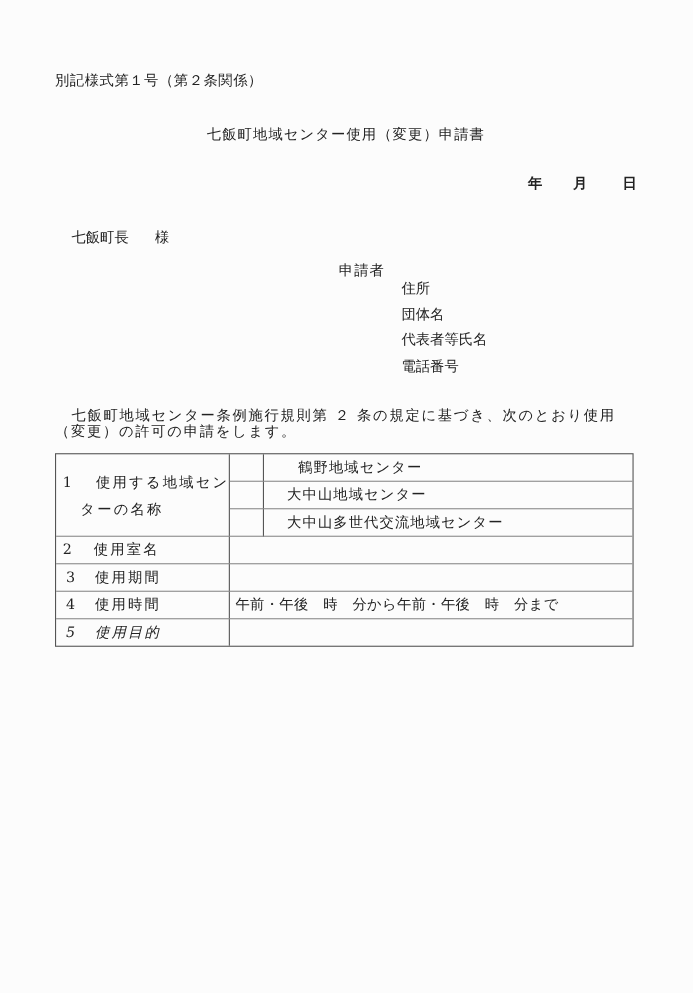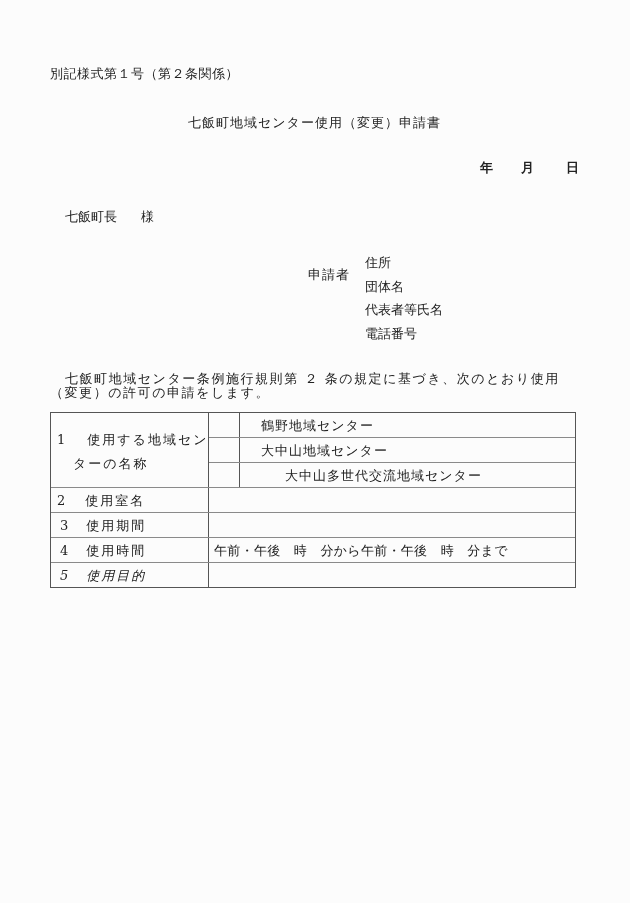--- a/index.html
+++ b/index.html
@@ -21,21 +21,21 @@
     .form-ref { left: 50px; top: 67px; letter-spacing: 0.5px; }
     .doc-title { left: 188px; top: 116px; letter-spacing: 1px; }
     .date-line { left: 480px; top: 161px; font-weight: bold; }
     .date-line span { display: inline-block; }
     .date-line .gap1 { width: 28px; }
     .date-line .gap2 { width: 32px; }
 
     .addressee { left: 65px; top: 210px; }
     .addressee .sama { display: inline-block; margin-left: 24px; }
 
-    .applicant-label { left: 308px; top: 268px; letter-spacing: 1px; text-align: right; }
+    .applicant-label { left: 308px; top: 240px; letter-spacing: 1px; text-align: right; }
     .applicant-fields { left: 365px; top: 256px; }
     .applicant-fields div { height: 23.7px; line-height: 1; }
 
     .body-text {
       left: 50px; top: 372px;
       width: 528px;
       white-space: normal;
       line-height: 14px;
       letter-spacing: 1.55px;
       text-indent: 15px;
@@ -100,23 +100,23 @@
 
   <div class="cell-text" style="left:6px; top:20px; letter-spacing:2px;">
     <span>1</span><span style="display:inline-block;width:20px;"></span><span>使用する地域セン</span>
   </div>
   <div class="cell-text" style="left:22px; top:44px; letter-spacing:2px;">ターの名称</div>
 
   <div style="position:absolute; left:158px; top:0; width:30px; height:24px;"></div>
   <div style="position:absolute; left:158px; top:25px; width:30px; height:24px;"></div>
   <div style="position:absolute; left:158px; top:50px; width:30px; height:24px;"></div>
 
-  <div class="cell-text" style="left:210px; top:6px; letter-spacing:1px;">鶴野地域センター</div>
+  <div class="cell-text" style="left:220px; top:6px; letter-spacing:1px;">鶴野地域センター</div>
   <div class="cell-text" style="left:210px; top:31px; letter-spacing:1px;">大中山地域センター</div>
-  <div class="cell-text" style="left:210px; top:56px; letter-spacing:1px;margin-left:24px;">大中山多世代交流地域センター</div>
+  <div class="cell-text" style="left:210px; top:56px; letter-spacing:1px;">大中山多世代交流地域センター</div>
 
   <div class="cell-text" style="left:6px; top:81px; letter-spacing:2px;">
     <span>2</span><span style="display:inline-block;width:18px;"></span><span>使用室名</span>
   </div>
   <div style="position:absolute; left:158px; top:75px; width:366px; height:24px;"></div>
 
   <div class="cell-text" style="left:9px; top:106px; letter-spacing:2px;">
     <span>3</span><span style="display:inline-block;width:16px;"></span><span>使用期間</span>
   </div>
 

